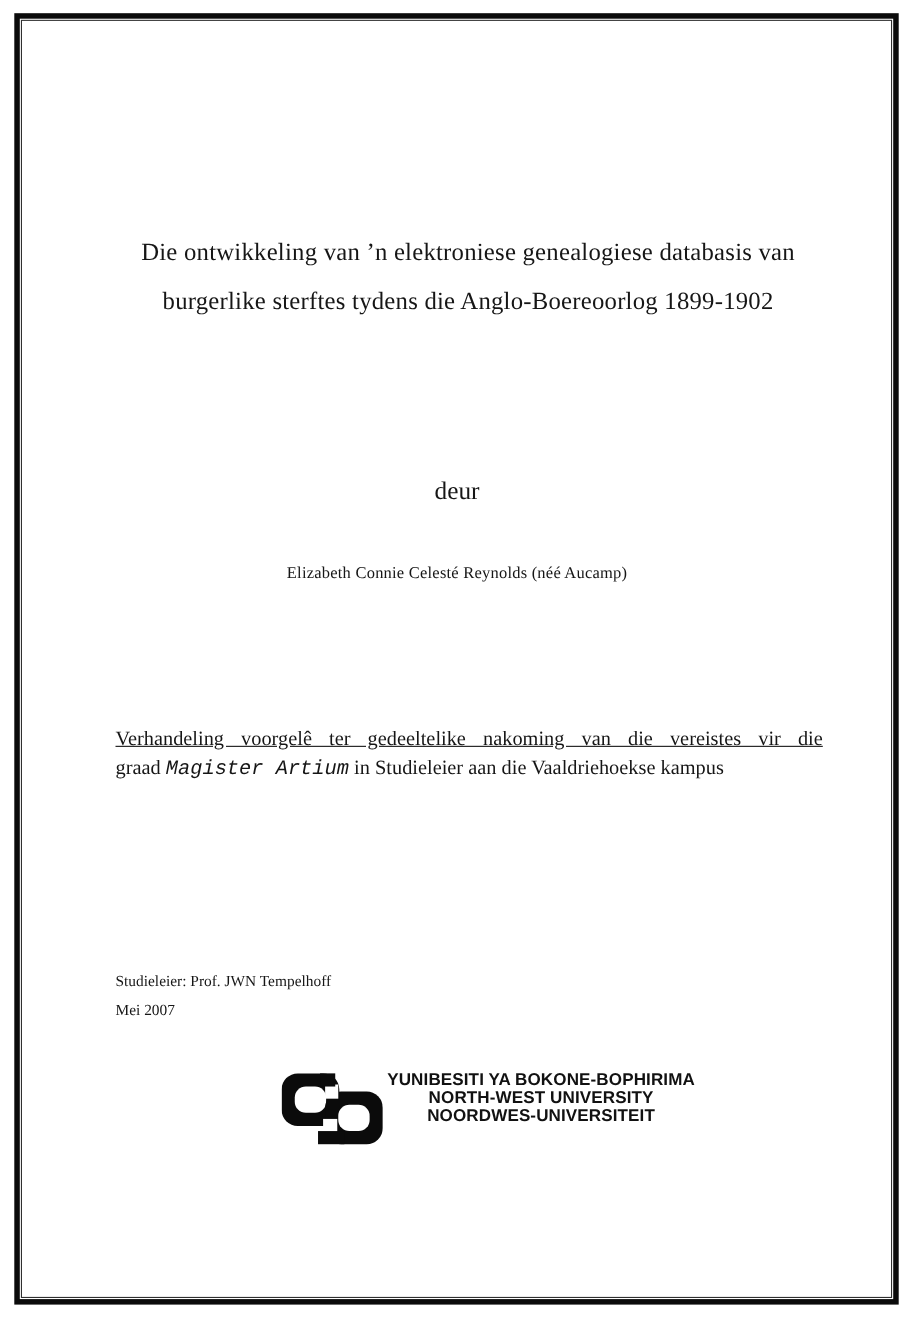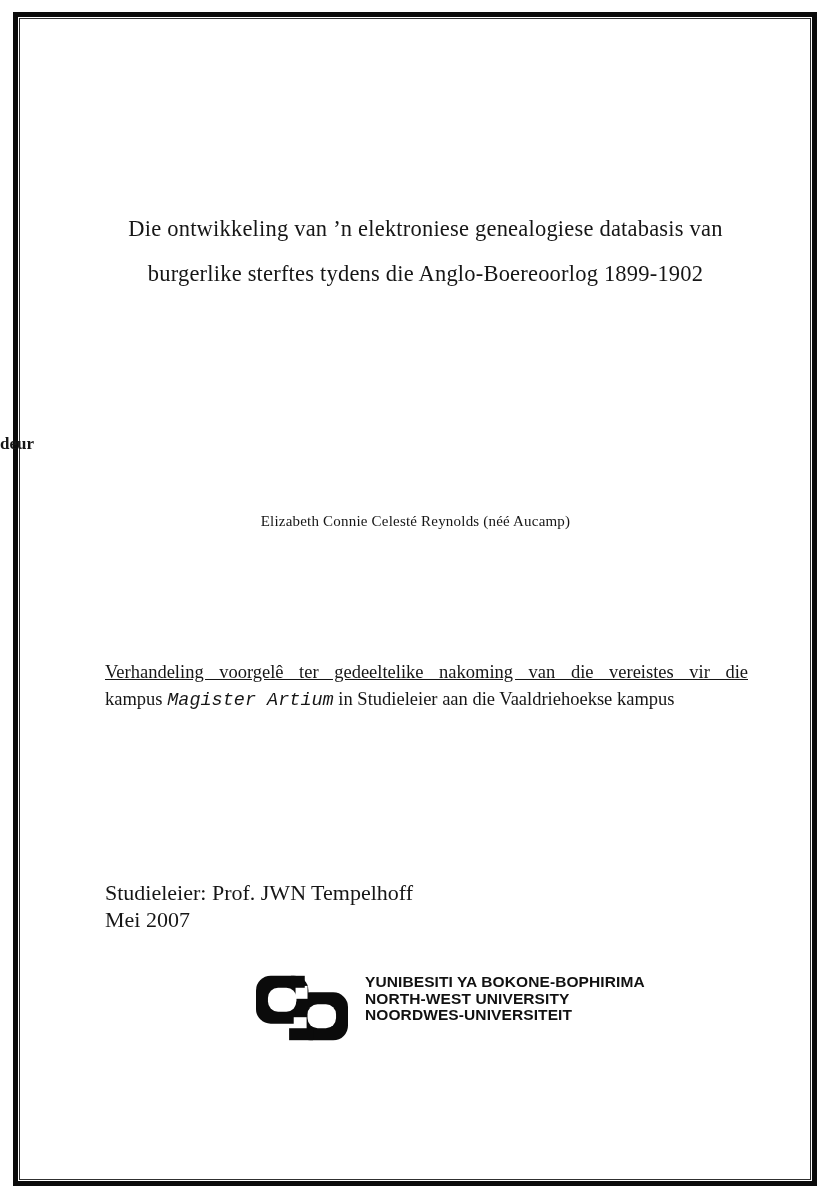--- a/index.html
+++ b/index.html
@@ -27,22 +27,22 @@
     position: absolute;
     top: 206px; left: 60px; right: 40px;
     text-align: center;
     font-size: 22.5px;
     line-height: 45px;
     letter-spacing: 0.2px;
   }
   .byline {
     position: absolute;
     top: 434px; left: 0; right: 0;
-    font-size: 17px;
-    font-weight: bold;
+    text-align: center;
+    font-size: 23px;
   }
   .author {
     position: absolute;
     top: 513px; left: 0; right: 0;
     text-align: center;
     font-size: 15px;
     letter-spacing: 0.2px;
   }
   .statement {
     position: absolute;
@@ -53,40 +53,40 @@
   }
   .statement .justified {
     text-align: justify;
     text-align-last: justify;
     text-decoration: underline;
   }
   .statement .italic { font-style: italic; font-family: Liberation Mono, monospace; }
   .credits {
     position: absolute;
     left: 105px; top: 880px;
-    font-size: 22px;
+    font-size: 14px;
     line-height: 26.5px;
   }
   .logo {
     position: absolute;
     left: 256px; top: 969px;
     display: flex;
     align-items: flex-start;
   }
   .logo-mark { display: block; width: 92px; height: 78px; }
   .logo-text {
     font-family: "Liberation Sans", sans-serif;
     font-weight: bold;
     font-size: 15.5px;
     line-height: 16.5px;
-    text-align: left;
+    text-align: center;
     letter-spacing: 0.1px;
     color: #111111;
     padding-top: 5px;
-    margin-left: 17px;
+    margin-left: 4px;
     white-space: nowrap;
   }
 </style>
 </head>
 <body>
 
 <div class="frame-outer">
   <div class="frame-inner"></div>
 </div>
 
@@ -96,21 +96,21 @@
     <div>Die ontwikkeling van ’n elektroniese genealogiese databasis van</div>
     <div>burgerlike sterftes tydens die Anglo-Boereoorlog 1899-1902</div>
   </div>
 
   <div class="byline">deur</div>
 
   <div class="author">Elizabeth Connie Celesté Reynolds (néé Aucamp)</div>
 
   <div class="statement">
     <div class="justified">Verhandeling voorgelê ter gedeeltelike nakoming van die vereistes vir die</div>
-    <div><span>kampus </span><span class="italic">Magister Artium</span><span> in Studieleier aan die Vaaldriehoekse kampus</span></div>
+    <div><span>graad </span><span class="italic">Magister Artium</span><span> in Studieleier aan die Vaaldriehoekse kampus</span></div>
   </div>
 
   <div class="credits">
     <div>Studieleier: Prof. JWN Tempelhoff</div>
     <div>Mei 2007</div>
   </div>
 
   <div class="logo">
     <svg class="logo-mark" viewBox="0 0 100 82" aria-hidden="true">
 

